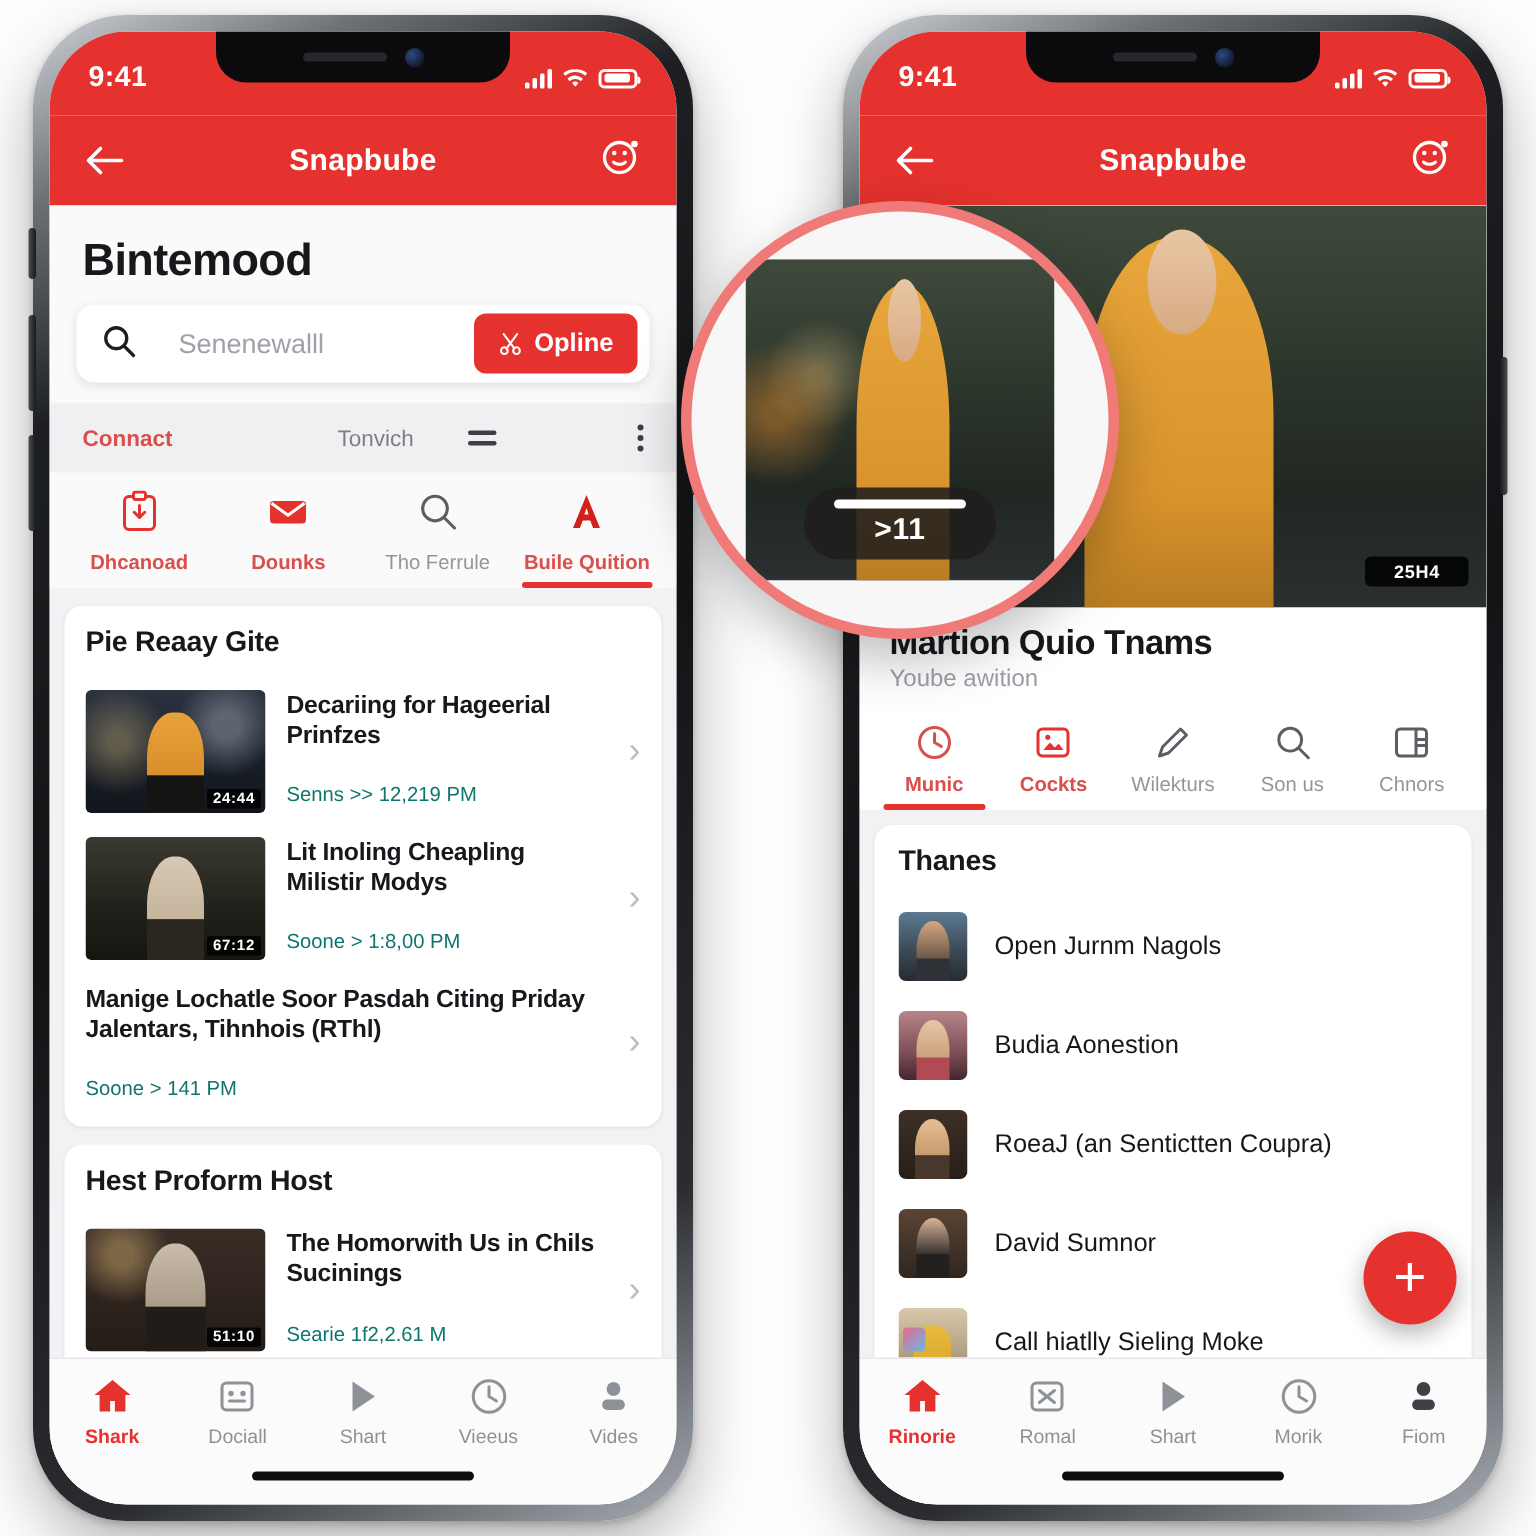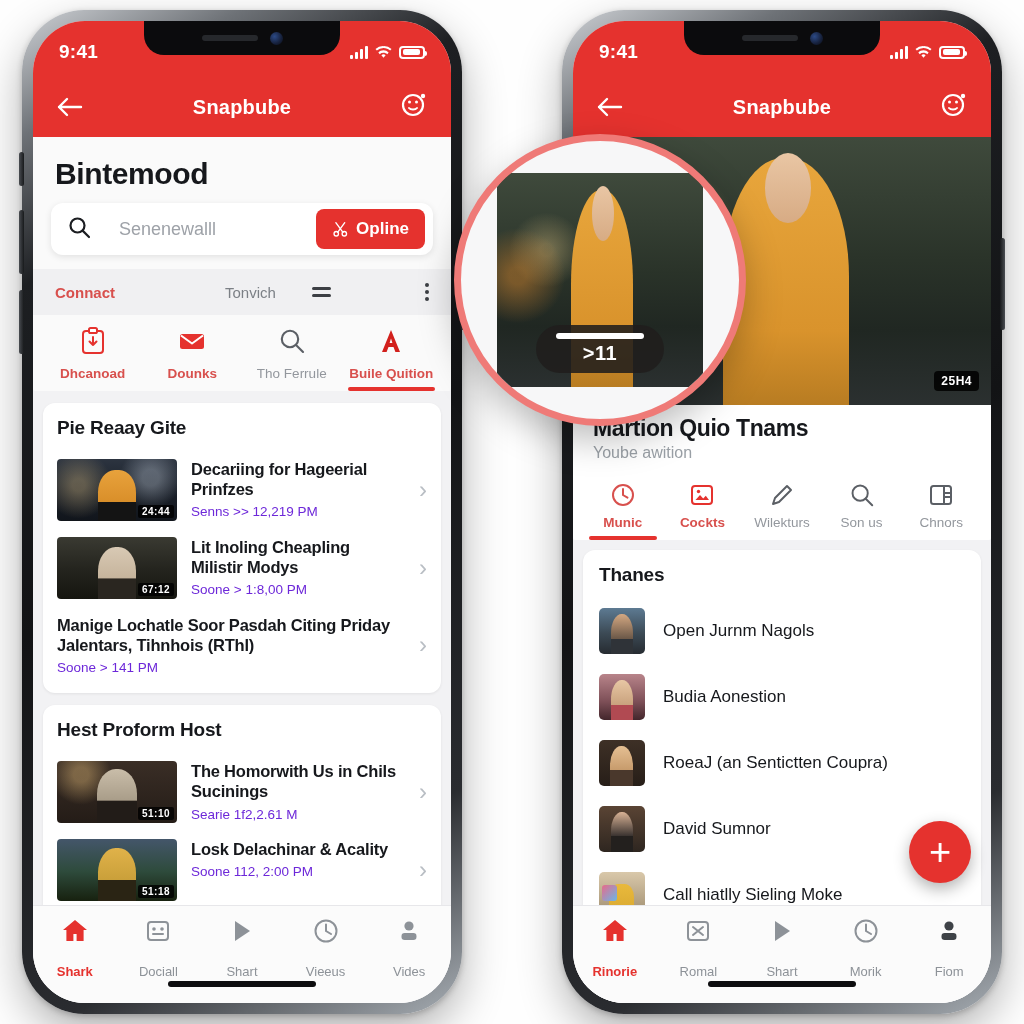--- a/index.html
+++ b/index.html
@@ -107,45 +107,45 @@
   .itab .lbl { font-size:13.5px; font-weight:600; color:#d8504d; white-space:nowrap; }
   .itab.muted .lbl { color:#93979d; font-weight:400; }
   .itab.sel::after { content:""; position:absolute; left:6px; right:6px; bottom:0;
     height:4px; background:var(--brand); border-radius:3px; }
 
   
   .card { background:#fff; margin: 12px 10px 0 10px; border-radius:12px;
     padding: 14px 14px 10px 14px; box-shadow:0 1px 3px rgba(0,0,0,.07); }
   .card-h { font-size:19px; font-weight:800; color:#16181c; margin-bottom:12px; letter-spacing:-.2px; }
   .row { display:flex; align-items:flex-start; gap:14px; padding: 8px 0; cursor:pointer; }
-  .thumb { width:120px; height:62px; border-radius:4px; flex:none; position:relative; overflow:hidden;text-align:right; }
+  .thumb { width:120px; height:82px; border-radius:4px; flex:none; position:relative; overflow:hidden;text-align:right; }
   .thumb .dur { position:absolute; right:3px; bottom:3px; background:rgba(0,0,0,.82);
     color:#fff; font-size:10px; font-weight:700; padding:1px 4px; border-radius:2px; letter-spacing:.5px; }
   .row-txt { flex:1; min-width:0; }
   .row-title { font-size:16.5px; font-weight:700; color:#16181c; line-height:1.22; letter-spacing:-.2px; }
-  .row-sub { font-size:13.5px; color:#6d28d9; margin-top:5px; }
+  .row-sub { font-size:13.5px; color:#0f766e; margin-top:22px; }
   .chev { color:#b9bec4; font-size:24px; align-self:center; line-height:1; flex:none; }
 
   
   .ph { width:100%; height:100%; display:block; }
 
   
   .botnav { position:absolute; left:0; right:0; bottom:0; height:98px;
     background:#fbfbfb; border-top:1px solid #e7e7ea;
     display:flex; align-items:flex-start; padding-top:12px; z-index:6; }
-  .bn { flex:1; display:flex; flex-direction:column; align-items:center; gap:20px; cursor:pointer; }
+  .bn { flex:1; display:flex; flex-direction:column; align-items:center; gap:6px; cursor:pointer; }
   .bn .lbl { font-size:13px; color:#8d9298; }
   .bn.active .lbl { color:var(--brand); font-weight:700; }
   .home-ind { position:absolute; left:50%; transform:translateX(-50%); bottom:16px;
     width:148px; height:6px; border-radius:4px; background:#0d0d0f; }
 
   
   .hero { position:relative; height: 268px; overflow:hidden; }
   .hero .badge { position:absolute; right:12px; bottom:14px; background:rgba(0,0,0,.85);
-    color:#fff; font-size:12px; font-weight:700; padding:3px 7px; border-radius:4px; letter-spacing:.5px; }
+    color:#fff; font-size:12px; font-weight:700; padding:3px 19px; border-radius:4px; letter-spacing:.5px; }
   .detail-head { background:#fff; padding: 10px 20px 4px 20px; }
   .detail-title { font-size:23px; font-weight:800; color:#16181c; letter-spacing:-.4px; }
   .detail-sub { font-size:16px; color:#9aa0a6; margin-top:2px; }
 
   .rowlist { background:#fff; margin: 10px 10px 0 10px; border-radius:12px;
     padding: 14px 16px 4px 16px; box-shadow:0 1px 3px rgba(0,0,0,.07); }
   .prow { display:flex; align-items:center; gap:18px; padding: 10px 0; cursor:pointer; }
   .avatar { width:46px; height:46px; border-radius:5px; flex:none; overflow:hidden; }
   .prow .nm { font-size:17px; color:#16181c; }
 

